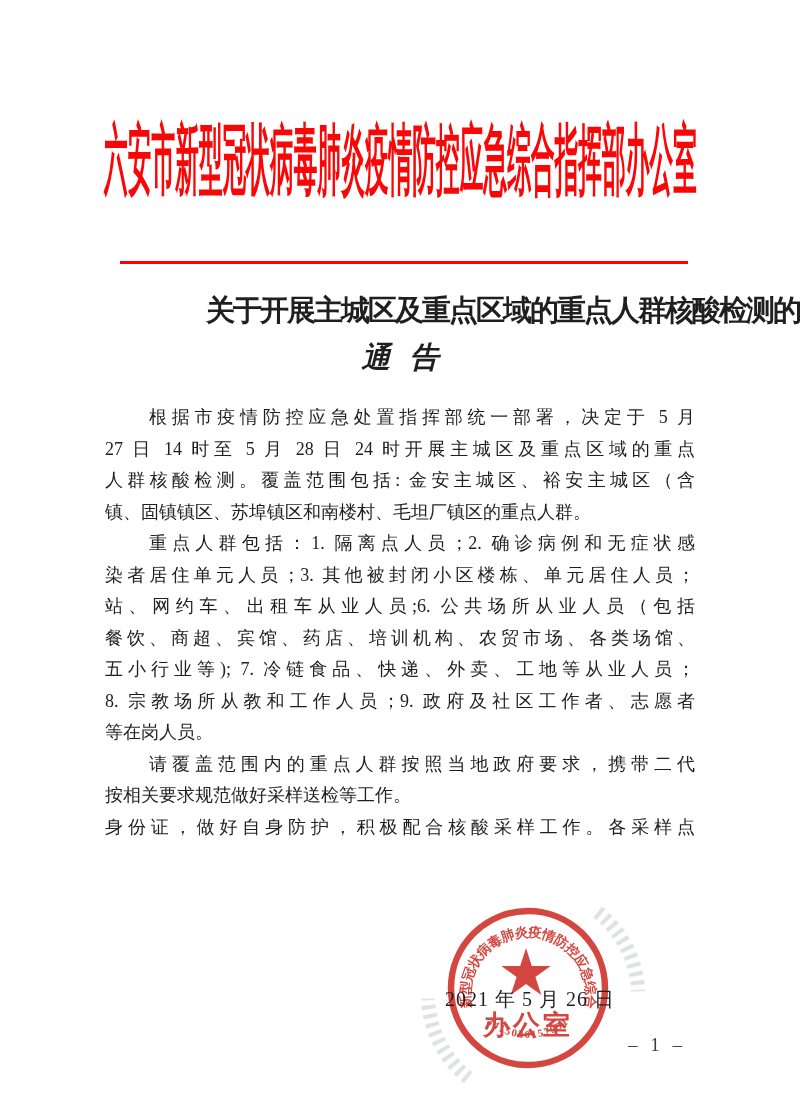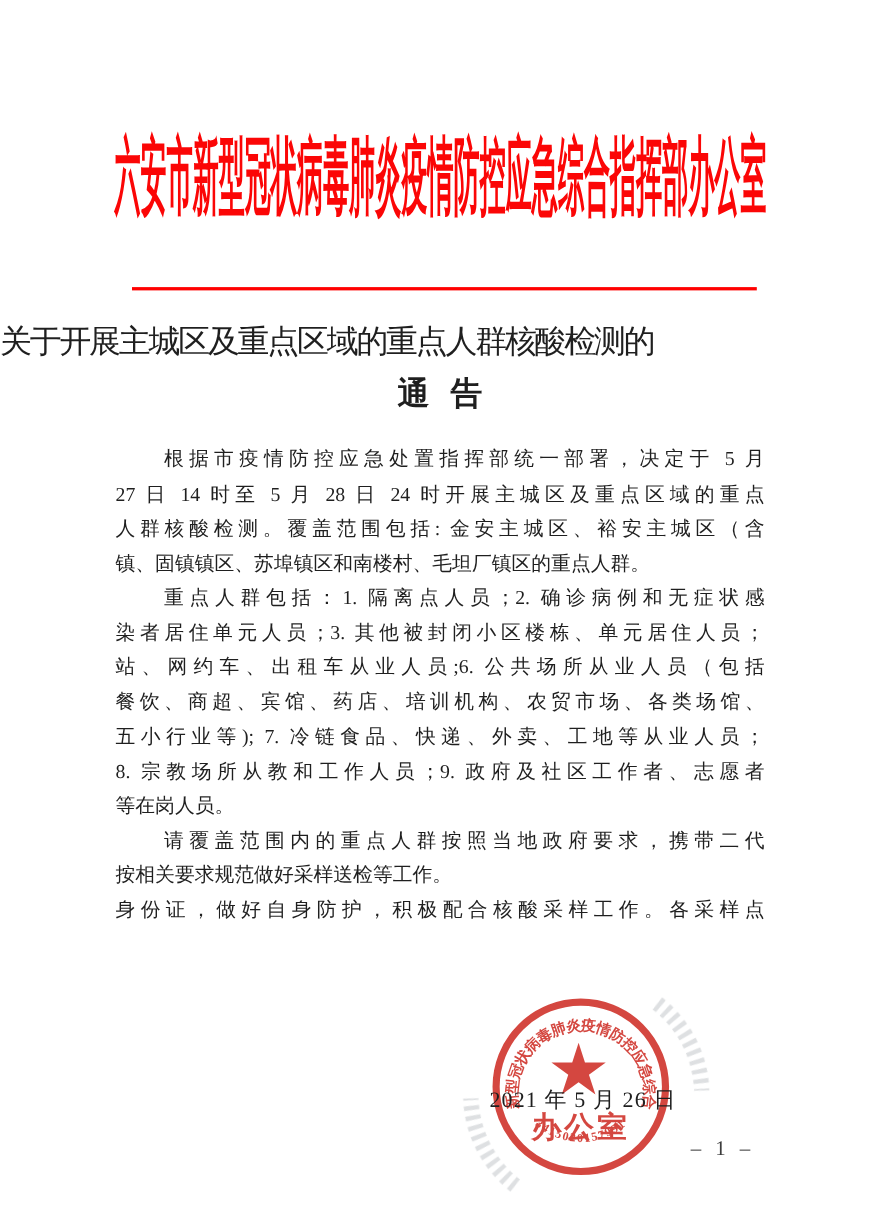--- a/index.html
+++ b/index.html
@@ -9,26 +9,26 @@
   }
   
   .header-wrap{position:absolute;top:120px;left:0;width:800px;display:flex;justify-content:center;}
   .header-title{
     white-space:nowrap;font-size:77px;font-weight:bold;line-height:1.05;
     transform:scaleX(0.308);transform-origin:center;letter-spacing:0;
   }
   .red-rule{position:absolute;top:261px;left:120px;width:568px;height:3px;}
   
   .doc-title-1{
-    position:absolute;top:291px;left:0;width:800px;text-align:left;
-    font-size:29px;font-weight:normal;letter-spacing:-2px;white-space:nowrap;
+    position:absolute;top:291px;left:0;width:800px;text-align:right;
+    font-size:29px;font-weight:bold;letter-spacing:-2px;white-space:nowrap;
   }
   .doc-title-2{
     position:absolute;top:338px;left:0;width:800px;text-align:center;
-    font-size:29px;font-weight:bold;word-spacing:12px;
+    font-size:29px;font-weight:bold;word-spacing:12px;font-style:italic;
   }
   
   .doc-body{position:absolute;top:402px;left:105px;width:590px;}
   .body-line{
     font-size:18px;line-height:31.5px;height:31.5px;white-space:normal;
     text-align:justify;text-align-last:justify;
   }
   .body-line.first{text-indent:44px;}
   .body-line.last{text-align-last:left;}
   

